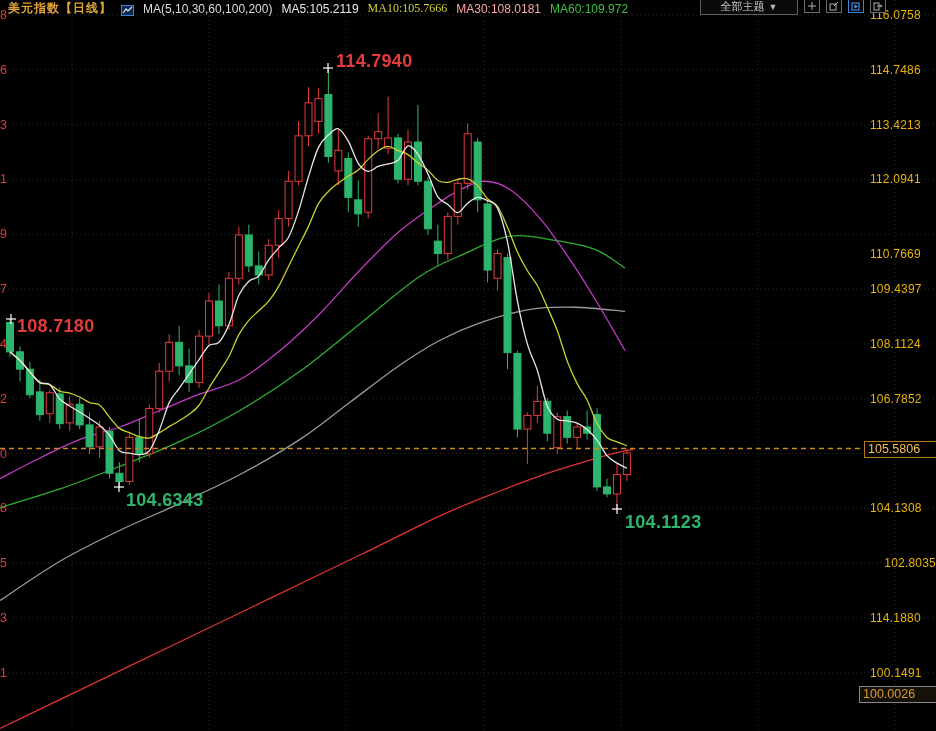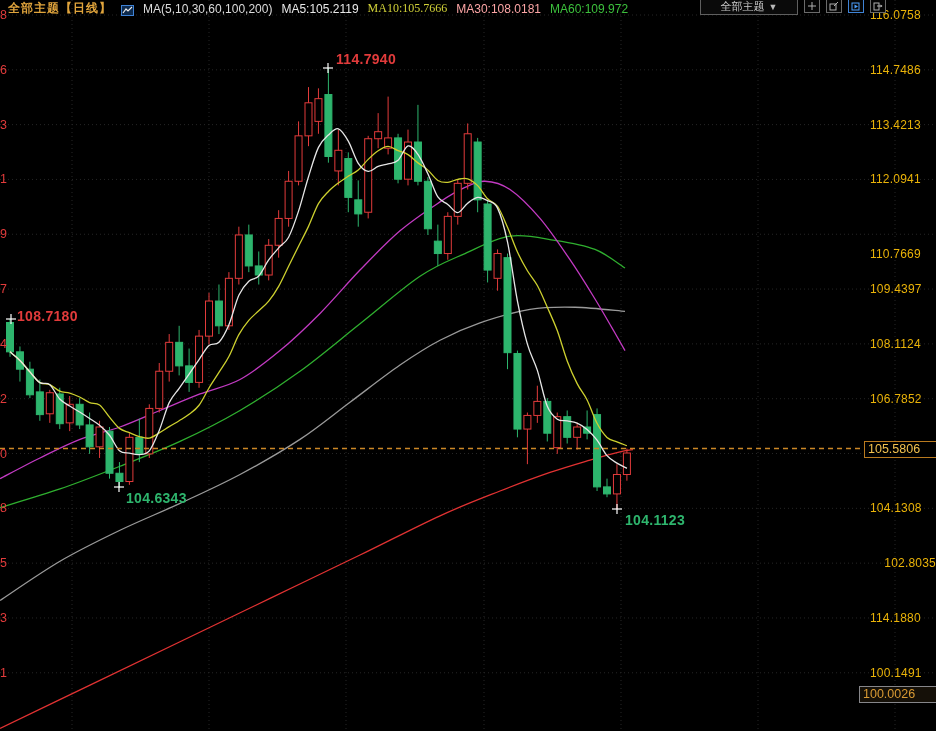--- a/index.html
+++ b/index.html
@@ -19,21 +19,21 @@
             display:flex;align-items:center;justify-content:center;gap:4px;background:#0a0a0a;cursor:pointer;}
   #theme-dd .caret{font-size:9px;color:#b9b9b9;}
   .iconbtn{width:14px;height:13px;border:1px solid #6a6a6a;background:#050505;display:flex;
            align-items:center;justify-content:center;cursor:pointer;}
   .iconbtn.active{border-color:#3f83d6;}
   
   .yaxis-label{position:absolute;left:870px;width:66px;font-size:12px;color:#eab308;
                text-align:left;z-index:2;letter-spacing:0.2px;}
   .left-digit{position:absolute;left:0px;width:8px;font-size:12.5px;color:#e23b3b;z-index:2;}
   
-  .anno{position:absolute;font-size:14px;font-weight:bold;z-index:4;letter-spacing:0.3px;}
+  .anno{position:absolute;font-size:18px;font-weight:bold;z-index:4;letter-spacing:0.3px;}
   
   #price-box{position:absolute;left:864px;top:441px;width:69px;height:15px;background:#000;
              border:1px solid #b97a1f;color:#f2c14e;font-size:12.5px;display:flex;align-items:center;
              padding-left:3px;z-index:5;}
   #price-arrow{position:absolute;left:920px;top:433px;color:#d08428;font-size:9px;z-index:6;
                line-height:8px;text-align:center;}
   
   #floor-box{position:absolute;left:859px;top:684px;width:74px;height:15px;background:#151008;
              border:1px solid #86868a;color:#d99a33;font-size:12.5px;display:flex;align-items:center;
              padding-left:3px;z-index:5;}
@@ -209,21 +209,21 @@
         <line x1="6" y1="319" x2="16" y2="319" stroke="#ffffff" stroke-width="1.2"></line>
         <line x1="11" y1="314" x2="11" y2="324" stroke="#ffffff" stroke-width="1.2"></line>
         <line x1="114" y1="487" x2="124" y2="487" stroke="#ffffff" stroke-width="1.2"></line>
         <line x1="119" y1="482" x2="119" y2="492" stroke="#ffffff" stroke-width="1.2"></line>
         <line x1="612" y1="509" x2="622" y2="509" stroke="#ffffff" stroke-width="1.2"></line>
         <line x1="617" y1="504" x2="617" y2="514" stroke="#ffffff" stroke-width="1.2"></line>
       </g>
     </svg>
 
   <div id="header">
-    <span class="title">全部主题【日线】</span>
+    <span class="title">美元指数【日线】</span>
     <span class="hicon">
       <svg width="13" height="12">
         <rect x="0.5" y="1.5" width="12" height="10" fill="#0d2a4d" stroke="#3f83d6" stroke-width="1"></rect>
         <polyline points="2,9 5,5 7,7 11,3" fill="none" stroke="#e8e8e8" stroke-width="1.2"></polyline>
       </svg>
     </span>
     <span class="ma-group">MA(5,10,30,60,100,200)</span>
     <span class="ma-val" style="color: rgb(232, 232, 232);">MA5:105.2119</span>
     <span class="ma-val" style="color: rgb(210, 210, 56); font-family: Liberation Serif, serif;">MA10:105.7666</span>
     <span class="ma-val" style="color: #fca5a5;">MA30:108.0181</span>
@@ -287,21 +287,21 @@
       <div class="left-digit" style="top: 336.888px;">4</div>
       <div class="left-digit" style="top: 391.702px;">2</div>
       <div class="left-digit" style="top: 446.515px;">0</div>
       <div class="left-digit" style="top: 501.329px;">8</div>
       <div class="left-digit" style="top: 556.146px;">5</div>
       <div class="left-digit" style="top: 610.959px;">3</div>
       <div class="left-digit" style="top: 665.773px;">1</div>
     </div>
   <div id="annos">
       <div class="anno" style="left: 336px; top: 51px; color: rgb(226, 59, 59);">114.7940</div>
-      <div class="anno" style="left: 17px; top: 308px; color: rgb(226, 59, 59);">108.7180</div>
+      <div class="anno" style="left: 17px; top: 316px; color: rgb(226, 59, 59);">108.7180</div>
       <div class="anno" style="left: 126px; top: 490px; color: rgb(46, 181, 109);">104.6343</div>
       <div class="anno" style="left: 625px; top: 512px; color: rgb(46, 181, 109);">104.1123</div>
     </div>
 
   <div id="price-box" style="top: 440.952px;">
     <span>105.5806</span>
   </div>
   <div id="price-arrow" style="top: 432.452px;"></div>
 
   <div id="floor-box" style="top: 685.823px;">

